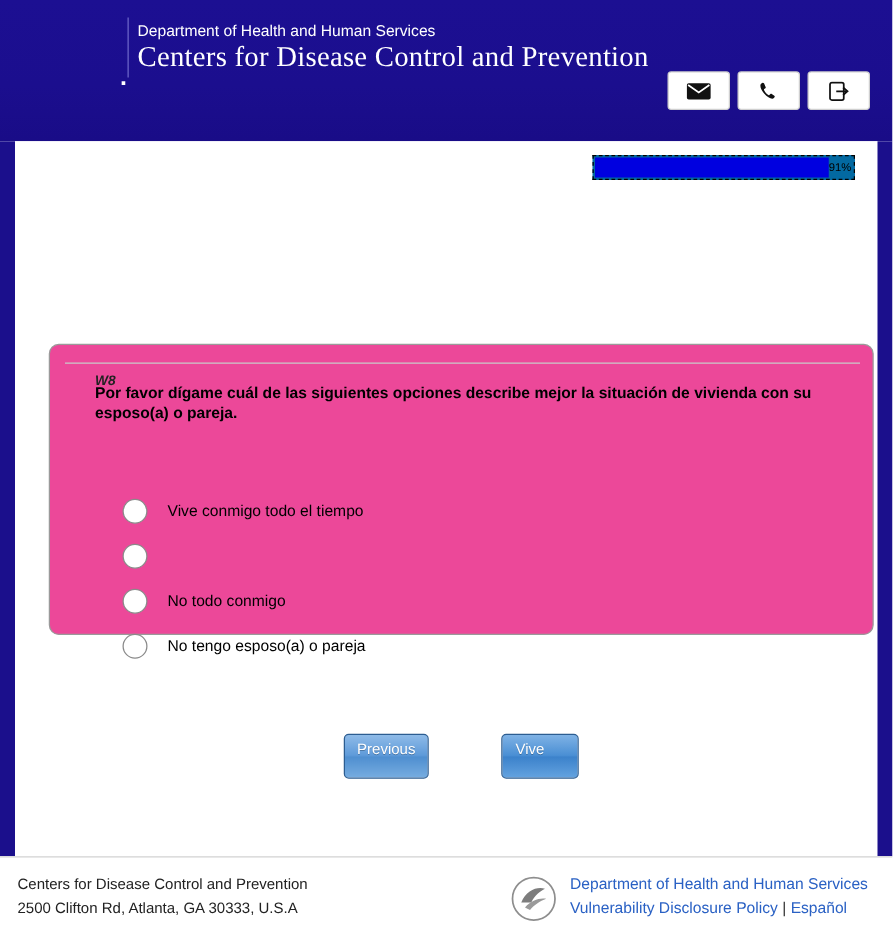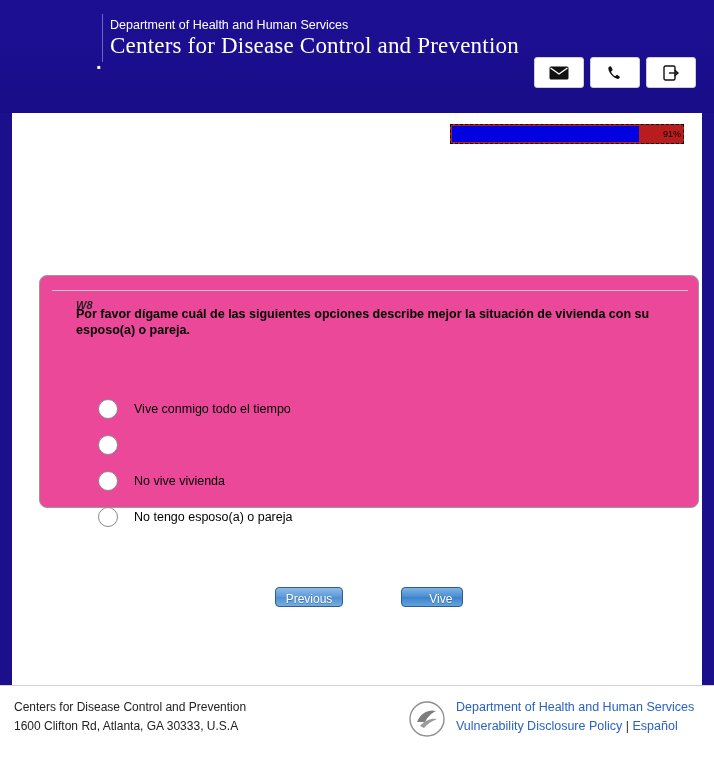--- a/index.html
+++ b/index.html
@@ -103,24 +103,24 @@
     background: #ffffff;
     border-left: 12px solid #1b0f8c;
     border-right: 12px solid #1b0f8c;
   }
 
   
   .progress-wrap {
     position: absolute;
     right: 18px;
     top: 11px;
-    width: 234px;
+    width: 210px;
     height: 20px;
     border: 1px dashed #000000;
-    background: #b91c1c;
+    background: #0369a1;
     display: flex;
     align-items: center;
     text-align: center;
   }
   .progress-bar {
     height: 16px;
     margin: 0 1px;
     background: #0000e0;
   }
   .progress-label {
@@ -201,28 +201,28 @@
     position: absolute;
     left: 0;
     top: 474px;
     width: 714px;
     display: flex;
     justify-content: center;
     gap: 58px;
   }
   .navbtn {
     min-width: 62px;
-    height: 20px;
+    height: 36px;
     padding: 0 10px;
     border: 1px solid #2c5d91;
     border-radius: 4px;
     color: #ffffff;
     font-size: 12px;
     line-height: 22px;
-    text-align: right;
+    text-align: left;
     cursor: pointer;
     background: linear-gradient(to bottom, #7fb2e5 0%, #4a8fd4 48%, #3c82cb 52%, #63a2df 100%);
     text-shadow: 0 1px 0 rgba(0,0,0,0.25);
   }
   .navbtn.prev {
     background: linear-gradient(to bottom, #8fbbe8 0%, #5e9ad9 48%, #4f8fd0 52%, #76ace0 100%);
   }
 
   
   .footer {
@@ -312,39 +312,39 @@
     <div class="options">
       <div class="option">
         <span class="radio"></span>
         <span class="option-label">Vive conmigo todo el tiempo</span>
       </div>
       <div class="option">
         <span class="radio"></span>
       </div>
       <div class="option">
         <span class="radio"></span>
-        <span class="option-label">No vive vivienda</span>
+        <span class="option-label">No todo conmigo</span>
       </div>
       <div class="option">
         <span class="radio"></span>
         <span class="option-label">No tengo esposo(a) o pareja</span>
       </div>
     </div>
   </div>
 
   <div class="nav">
     <div class="navbtn prev">Previous</div>
     <div class="navbtn next">Vive</div>
   </div>
 </div>
 
 <div class="footer">
   <div class="footer-left">
     <div>Centers for Disease Control and Prevention</div>
-    <div>1600 Clifton Rd, Atlanta, GA 30333, U.S.A</div>
+    <div>2500 Clifton Rd, Atlanta, GA 30333, U.S.A</div>
   </div>
 
   <div class="footer-seal">
     <svg width="38" height="38" viewBox="0 0 38 38">
       <circle cx="19" cy="19" r="17" fill="none" stroke="#8e8e8e" stroke-width="1.4"></circle>
       <path d="M9 22 C13 12, 22 9, 28 11 C24 13, 20 16, 17 22 Z" fill="#7d7d7d"></path>
       <path d="M12 26 C17 20, 24 18, 29 19 C24 21, 19 24, 16 28 Z" fill="#9a9a9a"></path>
     </svg>
   </div>
 

